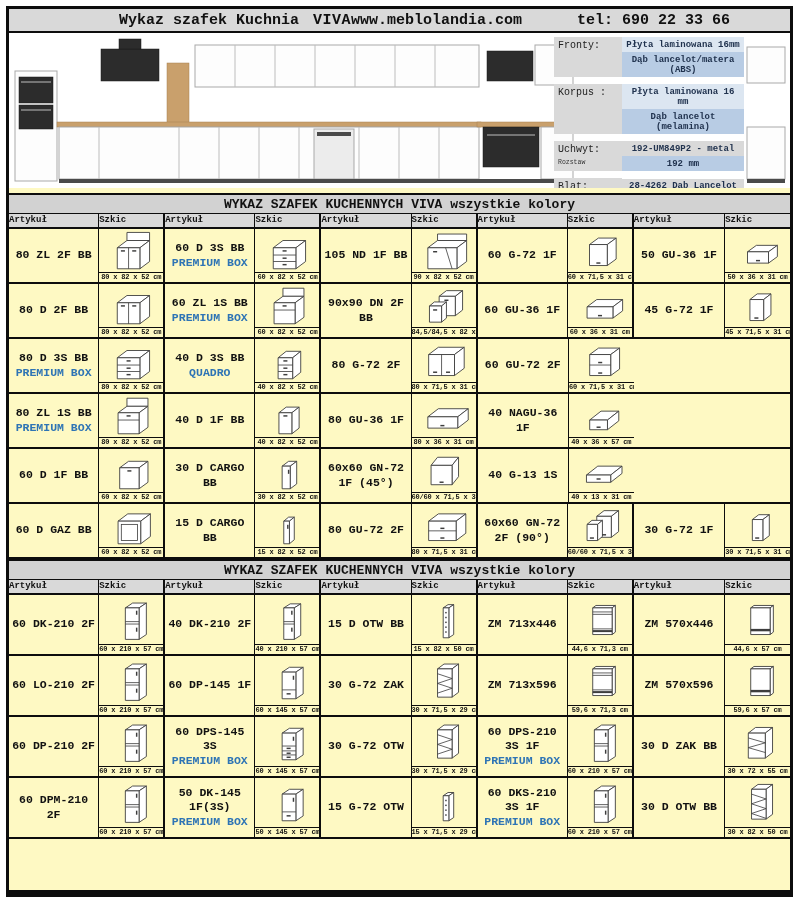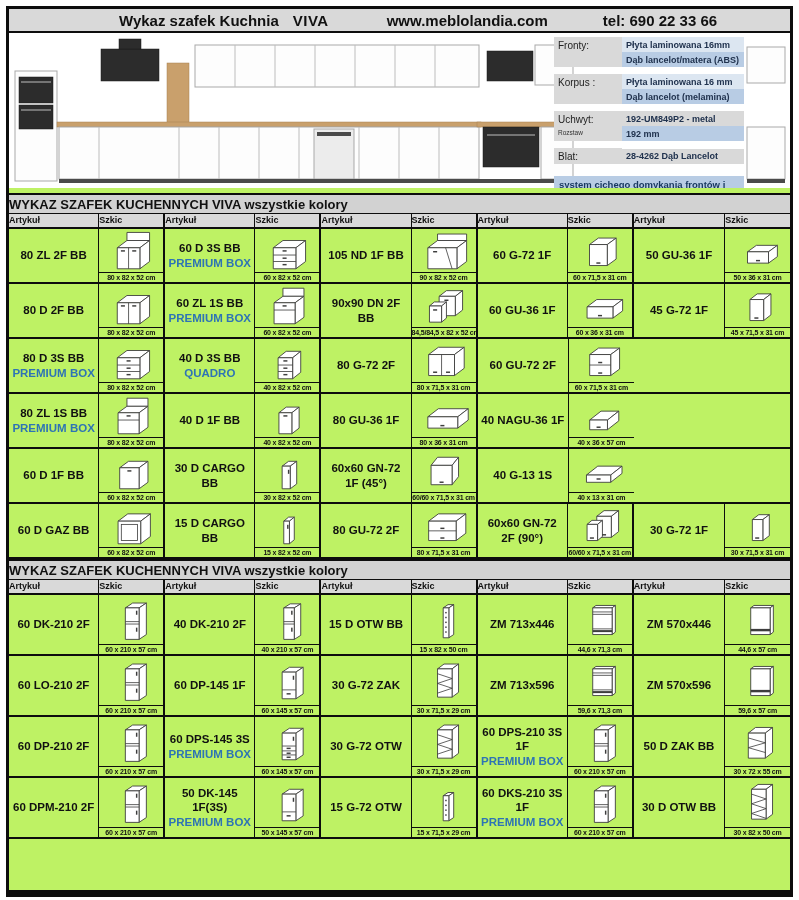--- a/index.html
+++ b/index.html
@@ -1,49 +1,49 @@
 <!DOCTYPE html>
 <html style="--accent: #2E74B5;"><head>
 <meta charset="utf-8">
 <style>
   * { box-sizing: border-box; margin: 0; padding: 0; }
   html,body { width:799px; height:900px; background:#fff; overflow:hidden;
               font-family:"Liberation Sans", sans-serif; color:#111; }
   .frame { position:absolute; left:6px; top:6px; width:787px; height:891px;
-           border:3px solid #0d0d0d; border-bottom-width:7px; background:#bef264; }
+           border:3px solid #0d0d0d; border-bottom-width:7px; background:#fef9c3;font-family:Liberation Mono, monospace; }
 
   
   .topbar { height:24px; background:#d9d9d9; border-bottom:2px solid #0d0d0d;
             display:flex; align-items:center; font-weight:bold; font-size:15px; }
   .topbar .t1 { margin-left:110px; }
   .topbar .t2 { margin-left:14px; letter-spacing:0.5px; }
-  .topbar .t3 { margin-left:58px; }
+  .topbar .t3 { }
   .topbar .t4 { margin-left:55px; }
 
   
   .hero { position:relative; height:155px; background:#fff; overflow:hidden; }
   .hero > svg { position:absolute; left:0; top:2px; width:781px; height:150px; }
   .spec { position:absolute; top:4px; right:46px; width:190px; font-size:9px; }
   .srow { display:flex; margin-bottom:7px; }
   .slabel { width:68px; background:#d9d9d9; padding:3px 4px 2px; font-size:10px; color:#222; }
   .slabel .sub2 { font-size:6.5px; margin-top:4px; color:#333; }
   .svals { flex:1; display:flex; flex-direction:column; }
-  .sv { padding:2.5px 4px; font-weight:bold; color:#20324e; }
+  .sv { padding:2.5px 4px; font-weight:bold; color:#20324e;text-align:center; }
   .sv1 { background:#dce6f1; }
   .sv2 { background:#b8cce4; }
   .svg1 { background:#d9d9d9; }
   .blat .svals { justify-content:center; }
   .blat .sv { background:#d9d9d9; }
   .sfoot { background:#b8cce4; color:#17375e; font-weight:bold; font-size:9.5px;
            padding:3px 5px; margin-top:12px; width:190px; }
   .gap { height:5px; }
 
   
   .sec-title { border-top:2px solid #0d0d0d; border-bottom:1px solid #0d0d0d;
-               background:#d2d2d2; text-align:left; font-weight:bold;
+               background:#d2d2d2; text-align:center; font-weight:bold;
                font-size:13px; height:21px; line-height:20px; }
   .hdr-row, .cat-row { display:grid; grid-template-columns:repeat(5,1fr); }
   .pair { display:grid; grid-template-columns:58.5% 41.5%; border-right:2px solid #0d0d0d; min-width:0; }
   .pair:last-child { border-right:0; }
   .hdr-row { border-bottom:2px solid #0d0d0d; background:#d9d9d9; }
   .hc { font-size:9px; font-weight:bold; text-align:left; height:13px; line-height:13px; }
   .art-h { border-right:1px solid #0d0d0d; }
   .cat-row { border-bottom:2px solid #0d0d0d; }
   .cat-row.s0 { height:55px; }
   .cat-row.s1 { height:61px; }
@@ -961,21 +961,21 @@
                 <line class="s" x1="19" y1="31" x2="36" y2="31"></line>
                 <rect class="hdl" x="32.1" y="14.5" width="1.8" height="5"></rect>
                 <rect class="hdl" x="32.1" y="35.5" width="1.8" height="5"></rect>
               </svg>
             </div>
             <div class="dim">60 x 210 x 57 cm</div>
           </div>
         </div>
         <div class="pair">
           <div class="art">
-            <div>50 D ZAK BB</div>
+            <div>30 D ZAK BB</div>
           </div>
           <div class="skc">
             <div class="skwrap">
               <svg viewBox="0 0 52 52">
                 <path class="f" d="M14 15 L23 8 L44 8 L35 15 Z"></path>
                 <path class="f" d="M35 15 L44 8 L44 39 L35 46 Z"></path>
                 <path class="f" d="M14 15 h21 v31 h-21 Z"></path>
                 <path class="s" d="M14 21 L35 27 L14 33 L35 39"></path>
               </svg>
             </div>

